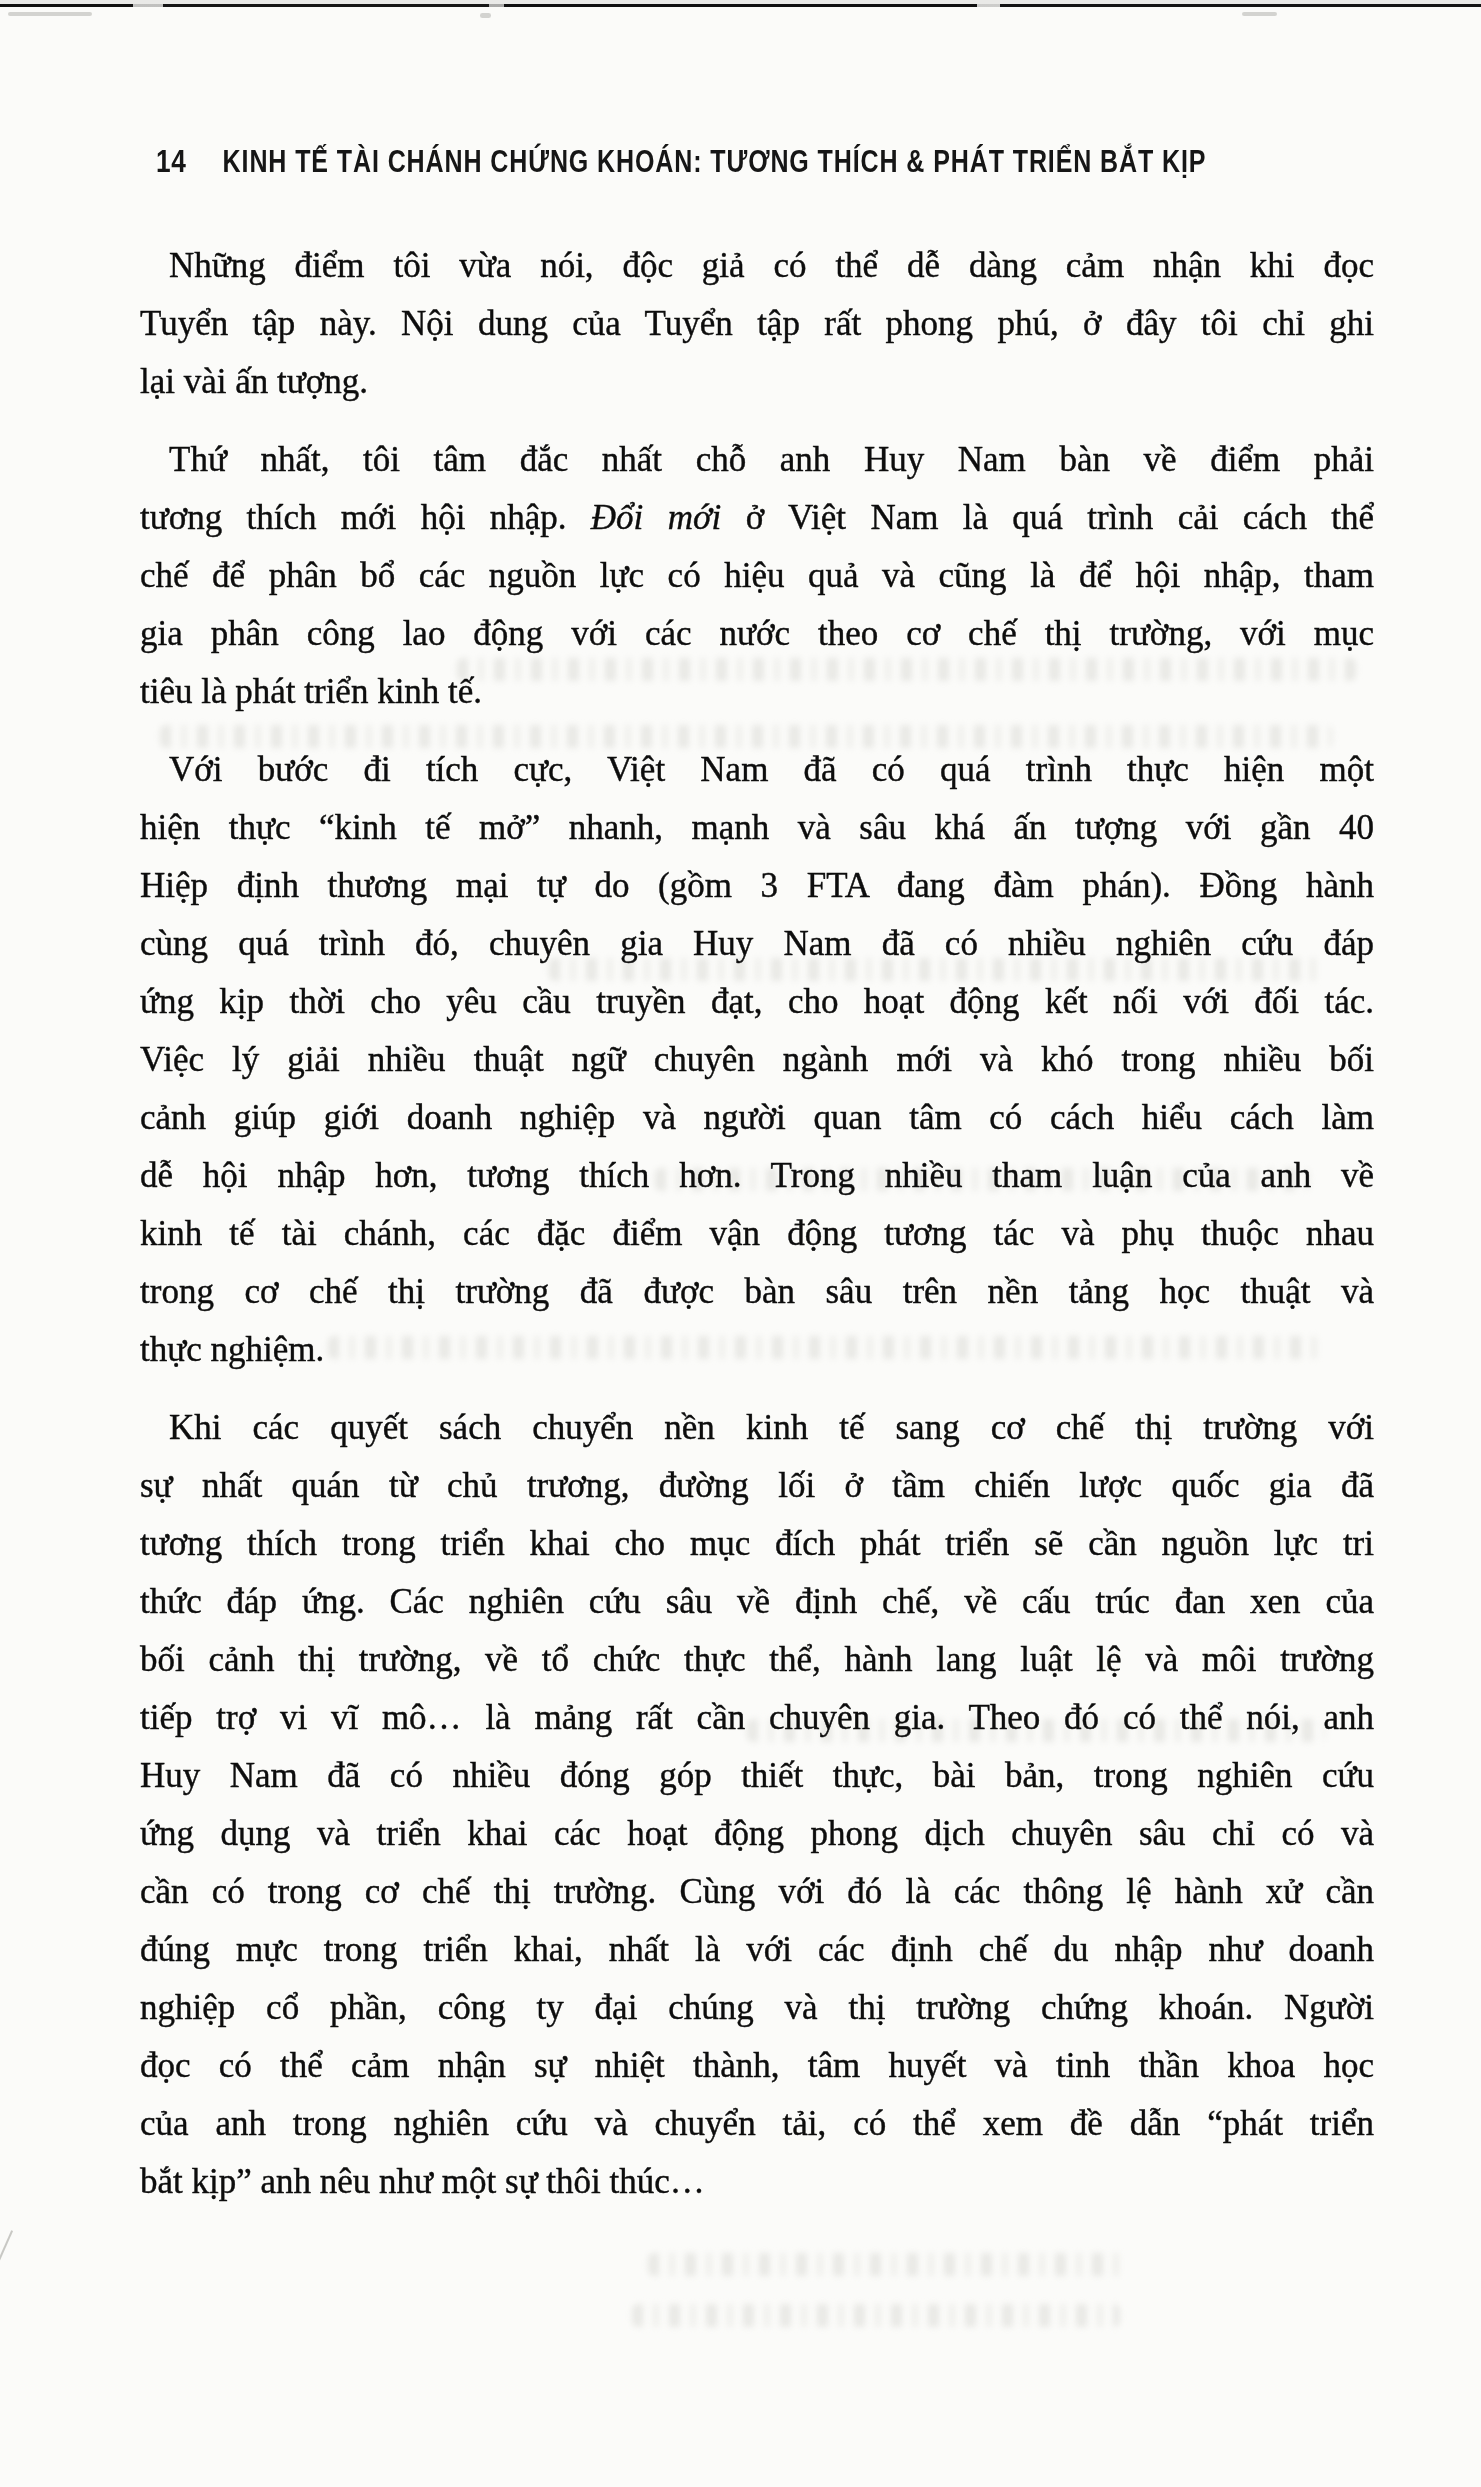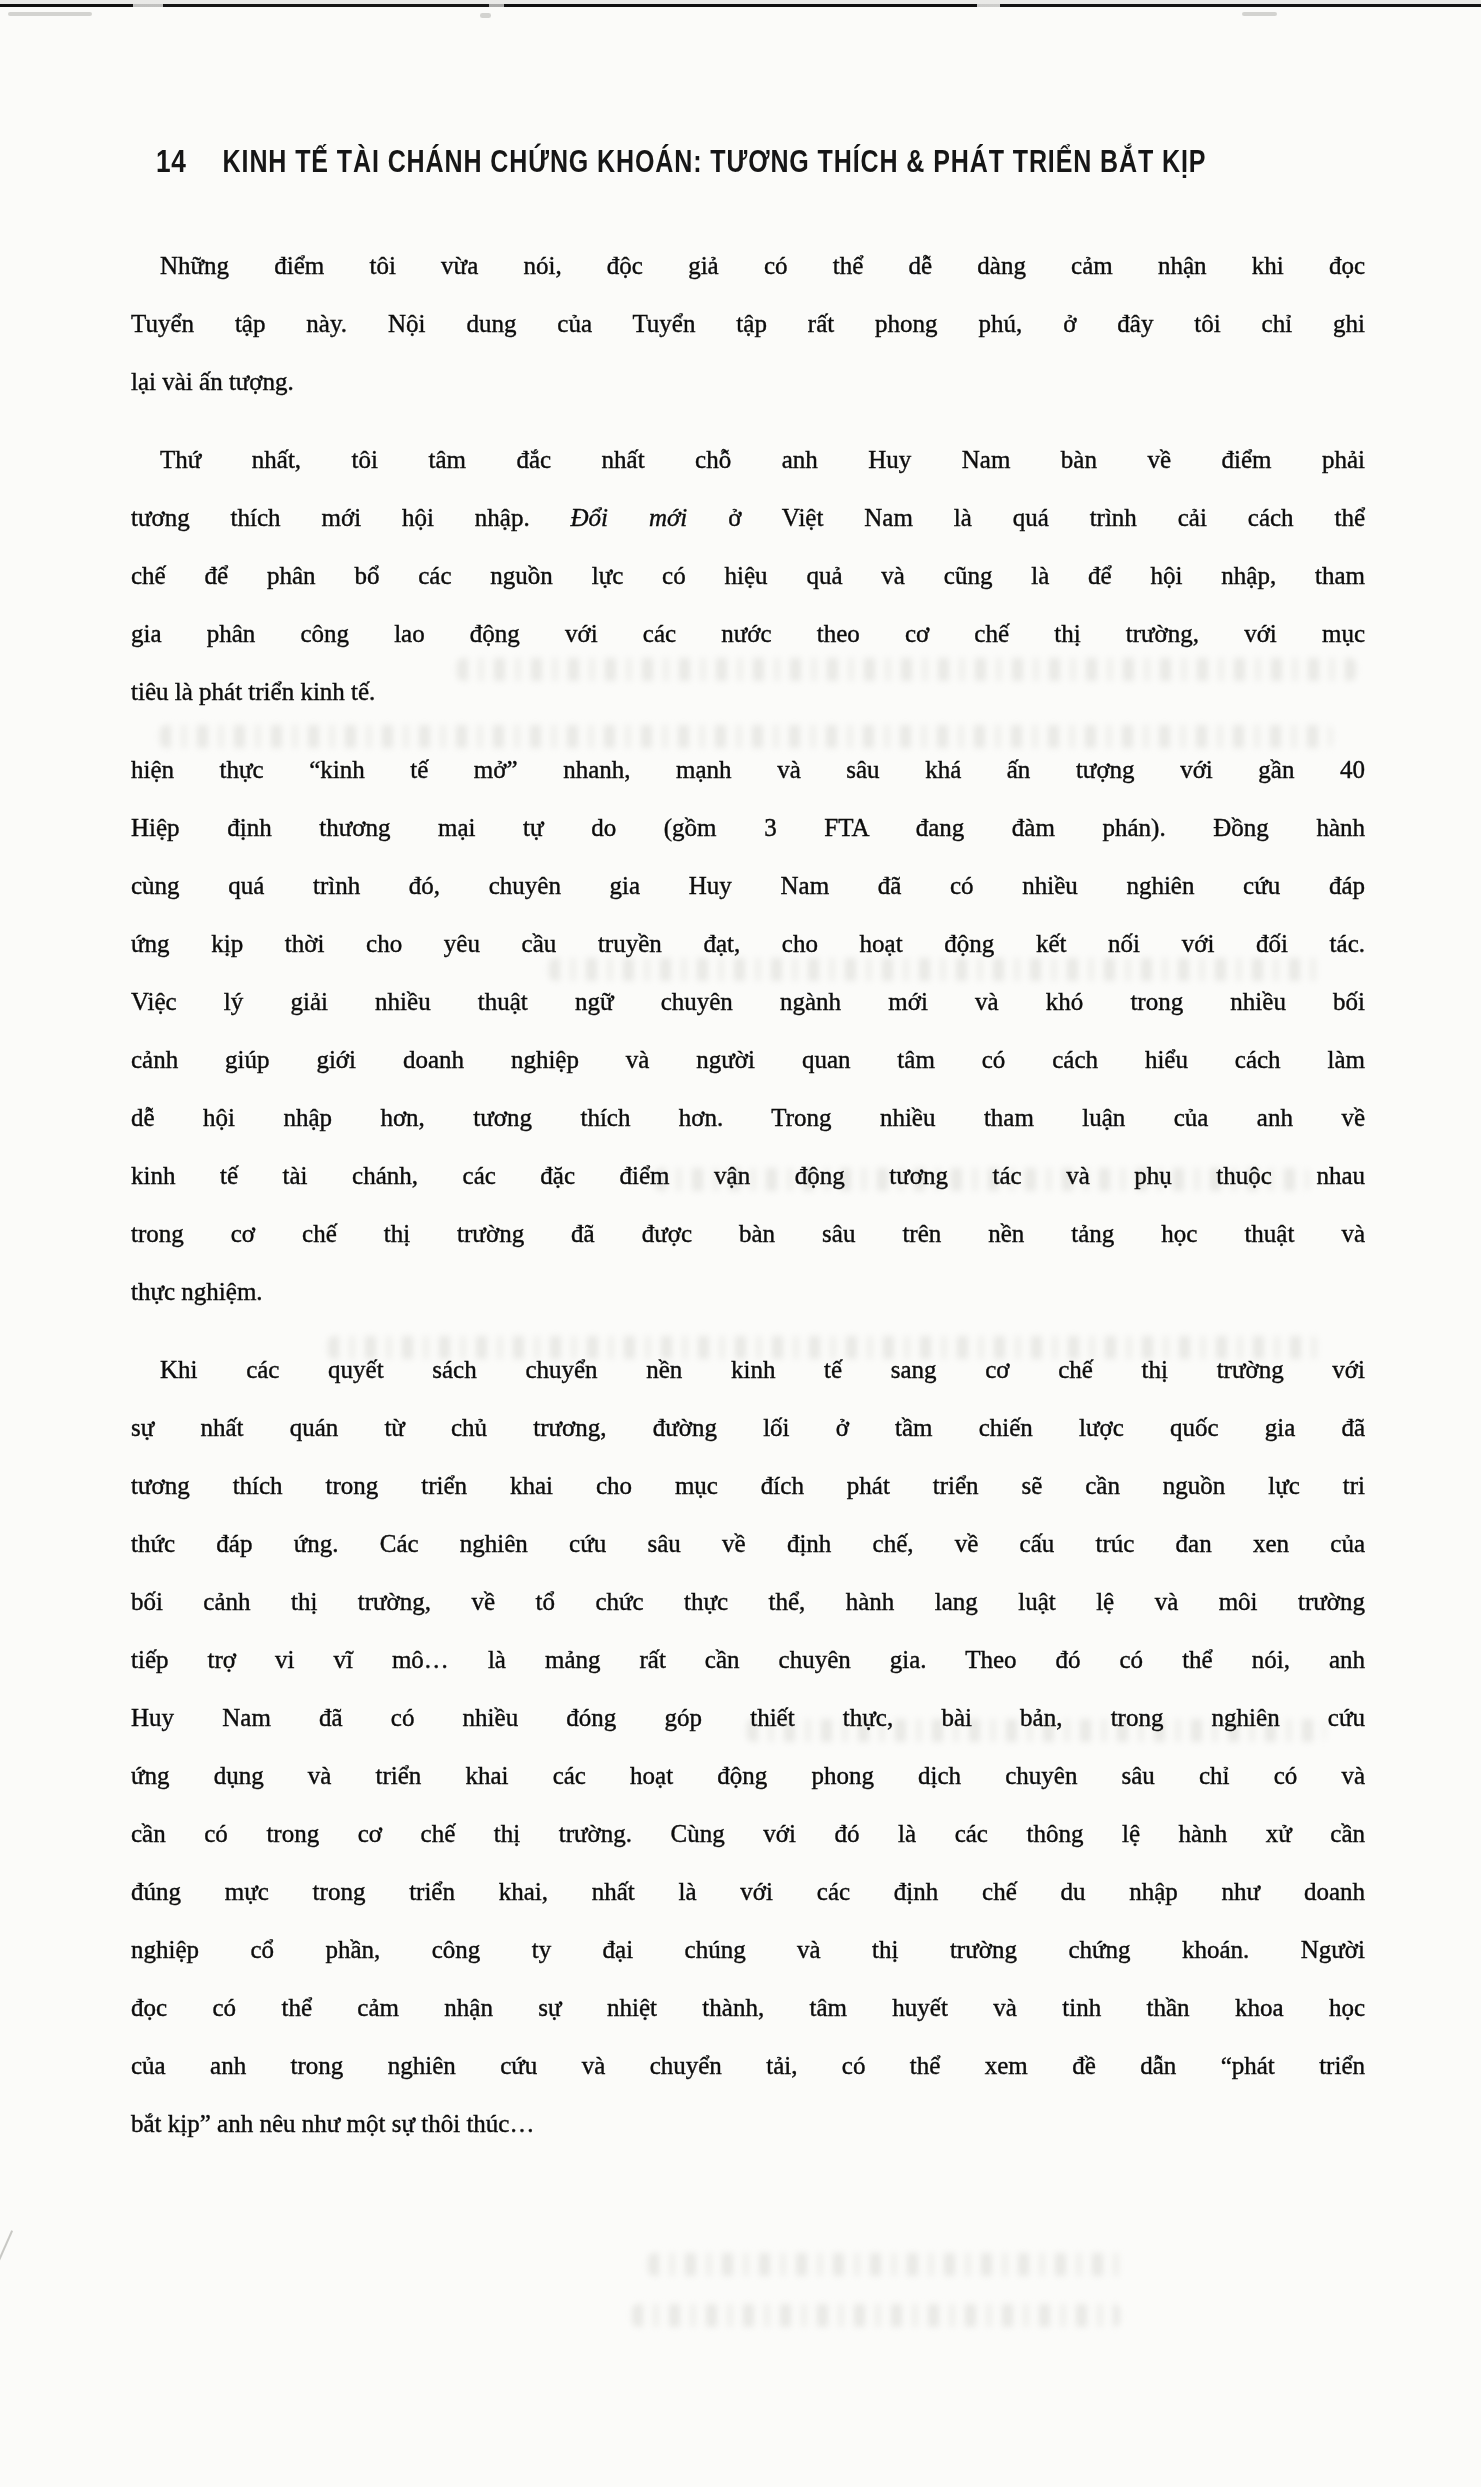--- a/index.html
+++ b/index.html
@@ -45,23 +45,23 @@
     transform: scaleX(.82); transform-origin: left center;
     font-family: "Liberation Sans", "DejaVu Sans", sans-serif;
     font-weight: bold; color: #161616;
     white-space: nowrap;
   }
   .page-number { font-size: 32px; letter-spacing: 0.8px; margin-right: 44px; }
   .running-title { font-size: 30.5px; letter-spacing: 1.1px; }
 
   
   .text-block {
-    position: absolute; top: 233px; left: 131px;
+    position: absolute; top: 233px; left: 140px;
     width: 1234px;
-    font-size: 25px; line-height: 58px;
+    font-size: 35px; line-height: 58px;
     -webkit-text-stroke: 0.4px #0d0d0d;
   }
   .paragraph + .paragraph { margin-top: 20px; }
   .line { text-align: justify; text-align-last: justify; }
   .line.first { text-indent: 29px; }
   .line.last { text-align-last: auto; }
   .line em { font-style: italic; }
 </style>
 </head>
 <body>
@@ -95,20 +95,21 @@
         <div class="line last"><span>lại vài ấn tượng.</span></div>
       </div>
       <div class="paragraph">
         <div class="line first"><span>Thứ nhất, tôi tâm đắc nhất chỗ anh Huy Nam bàn về điểm phải</span></div>
         <div class="line"><span>tương thích mới hội nhập. </span><em>Đổi mới</em><span> ở Việt Nam là quá trình cải cách thể</span></div>
         <div class="line"><span>chế để phân bổ các nguồn lực có hiệu quả và cũng là để hội nhập, tham</span></div>
         <div class="line"><span>gia phân công lao động với các nước theo cơ chế thị trường, với mục</span></div>
         <div class="line last"><span>tiêu là phát triển kinh tế.</span></div>
       </div>
       <div class="paragraph">
+        <div class="line first"><span>Với bước đi tích cực, Việt Nam đã có quá trình thực hiện một</span></div>
         <div class="line"><span>hiện thực “kinh tế mở” nhanh, mạnh và sâu khá ấn tượng với gần 40</span></div>
         <div class="line"><span>Hiệp định thương mại tự do (gồm 3 FTA đang đàm phán). Đồng hành</span></div>
         <div class="line"><span>cùng quá trình đó, chuyên gia Huy Nam đã có nhiều nghiên cứu đáp</span></div>
         <div class="line"><span>ứng kịp thời cho yêu cầu truyền đạt, cho hoạt động kết nối với đối tác.</span></div>
         <div class="line"><span>Việc lý giải nhiều thuật ngữ chuyên ngành mới và khó trong nhiều bối</span></div>
         <div class="line"><span>cảnh giúp giới doanh nghiệp và người quan tâm có cách hiểu cách làm</span></div>
         <div class="line"><span>dễ hội nhập hơn, tương thích hơn. Trong nhiều tham luận của anh về</span></div>
         <div class="line"><span>kinh tế tài chánh, các đặc điểm vận động tương tác và phụ thuộc nhau</span></div>
         <div class="line"><span>trong cơ chế thị trường đã được bàn sâu trên nền tảng học thuật và</span></div>
         <div class="line last"><span>thực nghiệm.</span></div>

